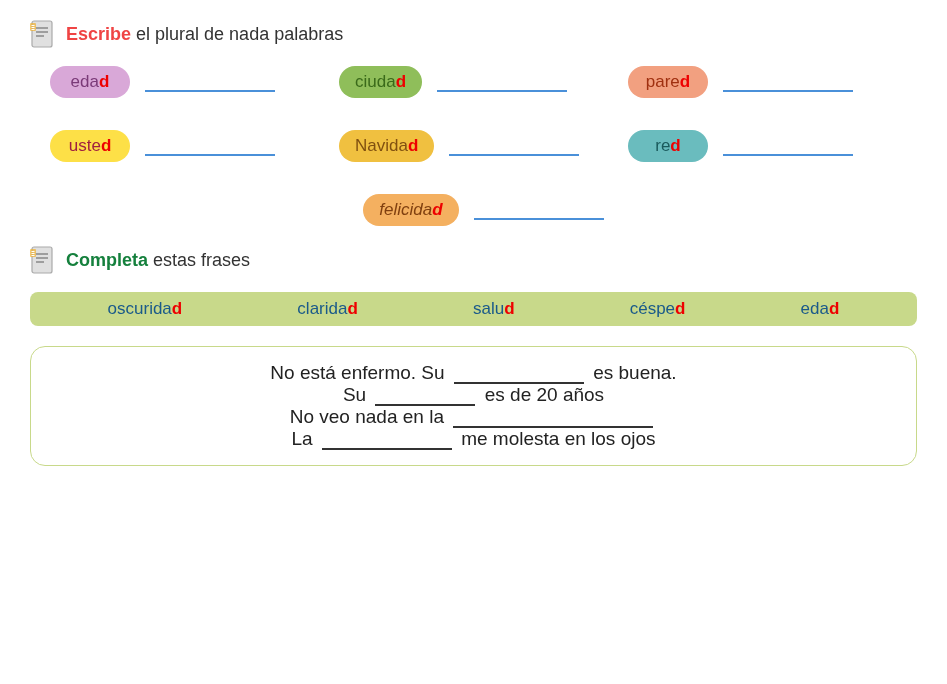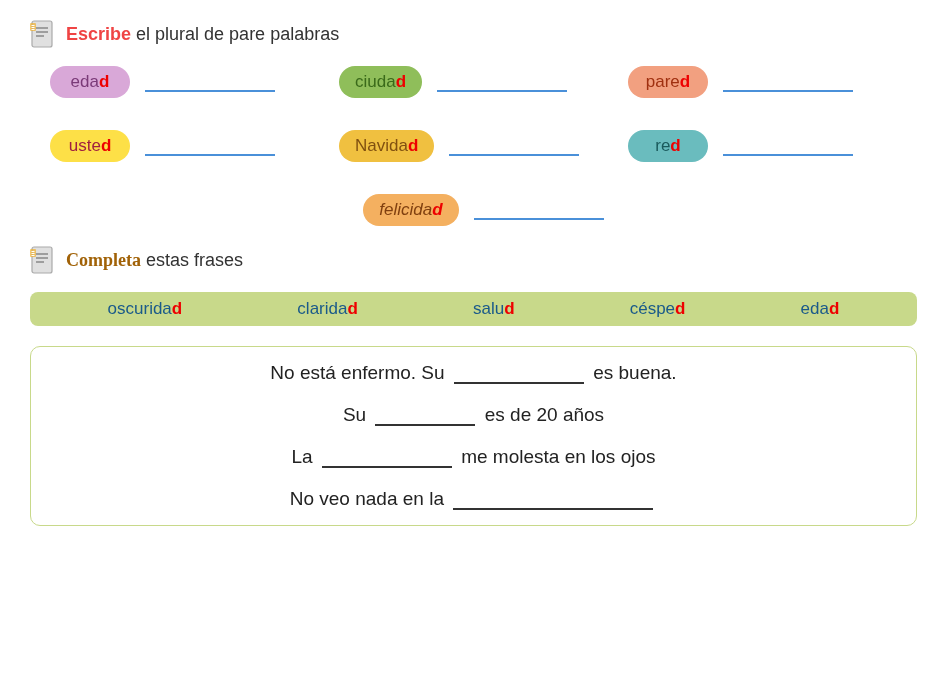--- a/index.html
+++ b/index.html
@@ -107,25 +107,25 @@
       color: #1a5a8a;
     }
     .bank-word .last-letter {
       font-weight: bold;
       color: #e00;
     }
 
     
     .sentences-box {
       border: 1.5px solid #c8d98a;
-      border-radius: 10px;
+      border-radius: 15px;
       padding: 15px 30px;
       display: flex;
       flex-direction: column;
-      gap: 20px;
+      gap: 0;
       margin-top: 12px;
     }
     .sentence {
       font-size: 19px;
       color: #222;
       text-align: center;
     }
     .sentence-line {
       display: inline-block;
       width: 130px;
@@ -136,38 +136,38 @@
     }
     .sentence-line-long {
       width: 200px;
     }
     .sentence-line-short {
       width: 100px;
     }
 
     
     .kw-pink { color: #ef4444; }
-    .kw-purple { color: #a16207; font-family: Liberation Serif, serif; }
+    .kw-purple { color: #15803d; }
   </style>
 </head>
 <body>
 
 <div class="section-header">
   <svg class="section-icon" viewBox="0 0 28 28" fill="none" xmlns="http://www.w3.org/2000/svg">
     <rect x="2" y="1" width="20" height="26" rx="2" fill="#e0e0e0" stroke="#aaa" stroke-width="1.2"></rect>
     <line x1="6" y1="8" x2="18" y2="8" stroke="#888" stroke-width="1.5"></line>
     <line x1="6" y1="12" x2="18" y2="12" stroke="#888" stroke-width="1.5"></line>
     <line x1="6" y1="16" x2="14" y2="16" stroke="#888" stroke-width="1.5"></line>
     <rect x="0" y="3" width="6" height="8" rx="1" fill="#f0b030" opacity="0.7"></rect>
     <line x1="1.5" y1="5.5" x2="4.5" y2="5.5" stroke="#fff" stroke-width="1"></line>
     <line x1="1.5" y1="7.5" x2="4.5" y2="7.5" stroke="#fff" stroke-width="1"></line>
     <line x1="1.5" y1="9.5" x2="4.5" y2="9.5" stroke="#fff" stroke-width="1"></line>
   </svg>
   <span class="section-title">
-    <span class="keyword kw-pink">Escribe</span><span> el plural de pare palabras</span>
+    <span class="keyword kw-pink">Escribe</span><span> el plural de nada palabras</span>
   </span>
 </div>
 
 <div class="word-grid">
 
   <div class="word-row">
     <div class="word-group">
       <span class="word-pill pill-purple">eda<span class="last-letter">d</span></span>
       <span class="answer-line"></span>
     </div>
@@ -230,19 +230,19 @@
   </div>
 
   <div class="sentences-box">
     <div class="sentence">
       No está enfermo. Su <span class="sentence-line"></span> es buena.
     </div>
     <div class="sentence">
       Su <span class="sentence-line sentence-line-short"></span> es de 20 años
     </div>
     <div class="sentence">
+      No veo nada en la <span class="sentence-line sentence-line-long"></span>
+    </div>
+    <div class="sentence">
       La <span class="sentence-line"></span> me molesta en los ojos
     </div>
-    <div class="sentence">
-      No veo nada en la <span class="sentence-line sentence-line-long"></span>
-    </div>
   </div>
 </div>
 
 </body></html>

